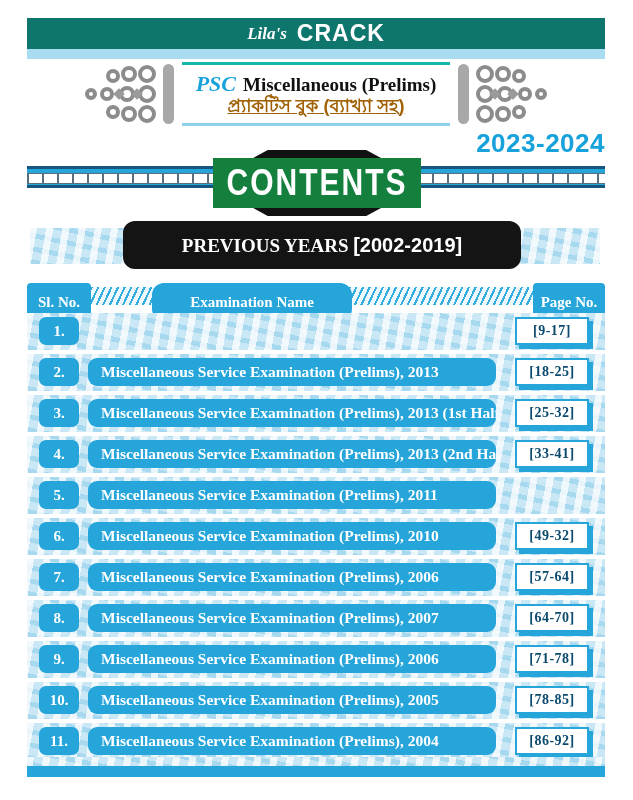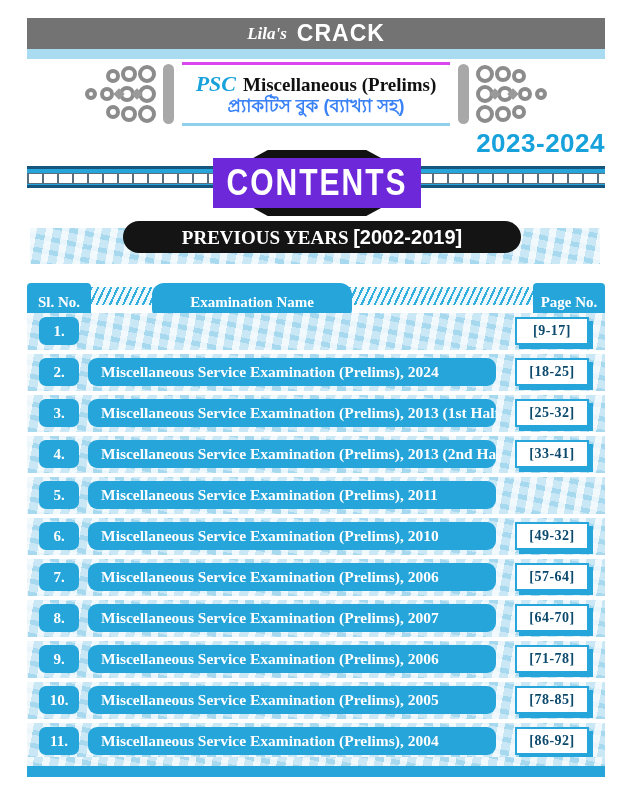--- a/index.html
+++ b/index.html
@@ -8,71 +8,71 @@
     font-family:"Liberation Serif", serif;
   }
   .texture{
     background-color:#c9e7f4;
     background-image:
       repeating-linear-gradient(100deg, rgba(255,255,255,.75) 0 7px, rgba(255,255,255,0) 7px 16px),
       repeating-linear-gradient(12deg, rgba(138,204,234,.55) 0 5px, rgba(255,255,255,0) 5px 13px);
   }
   
   .top-banner{
-    position:absolute;left:27px;top:18px;width:578px;height:31px;background:#737373;
+    position:absolute;left:27px;top:18px;width:578px;height:31px;background:#0f766e;
     display:flex;align-items:center;justify-content:center;gap:10px;color:#fff;
   }
   .brand-script{font-style:italic;font-weight:700;font-size:17px;font-family:"Liberation Serif",serif;}
   .brand-name{font-weight:700;font-size:23px;font-family:"Liberation Sans",sans-serif;letter-spacing:1px;}
   .top-substrip{position:absolute;left:27px;top:49px;width:578px;height:10px;background:#a9dcf0;}
 
   
   .title-wrap{position:absolute;left:27px;top:62px;width:578px;height:64px;display:flex;align-items:center;justify-content:center;}
   .ornament{width:105px;height:64px;flex:0 0 auto;}
   .ornament.right{transform:scaleX(-1);}
   .title-box{
-    width:268px;height:58px;background:#fff;border-top:3px solid #d946ef;border-bottom:3px solid #8fd0ec;
+    width:268px;height:58px;background:#fff;border-top:3px solid #14b8a6;border-bottom:3px solid #8fd0ec;
     display:flex;flex-direction:column;align-items:center;justify-content:center;line-height:1.15;
     margin:0 2px;
   }
   .psc{color:#18a2dc;font-style:italic;font-weight:700;font-size:22px;margin-right:7px;font-family:"Liberation Serif",serif;}
   .title-en{color:#111;font-weight:700;font-size:19px;}
-  .title-bn{color:#3b82f6;font-weight:700;font-size:18px;font-family:"Liberation Sans",sans-serif;}
+  .title-bn{color:#a16207;font-weight:700;font-size:18px;font-family:"Liberation Sans",sans-serif;text-decoration:underline;}
 
   
   .edition{
     position:absolute;right:28px;top:128px;color:#18a2dc;font-weight:700;font-size:26px;
     font-family:"Liberation Sans",sans-serif;letter-spacing:.5px;
   }
 
   
   .ribbon{position:absolute;left:27px;top:166px;width:578px;height:22px;background:#25a5da;
     border-top:3px solid #16567e;border-bottom:3px solid #16567e;box-sizing:border-box;}
   .ribbon-film{
     position:absolute;left:0;top:4px;right:0;height:9px;background:
       repeating-linear-gradient(90deg,#5a6f7d 0 2px,#ffffff 2px 15px);
     border-top:1px solid #5a6f7d;border-bottom:1px solid #5a6f7d;
   }
   .octagon{
     position:absolute;left:229px;top:150px;width:176px;height:66px;background:#121212;
     clip-path:polygon(22% 0,78% 0,100% 32%,100% 68%,78% 100%,22% 100%,0 68%,0 32%);
   }
   .contents-plate{
-    position:absolute;left:213px;top:158px;width:208px;height:50px;background:#6d28d9;
+    position:absolute;left:213px;top:158px;width:208px;height:50px;background:#15803d;
     display:flex;align-items:center;justify-content:center;
   }
   .contents-text{
     color:#fff;font-family:"Liberation Sans",sans-serif;font-weight:700;font-size:30px;
     letter-spacing:2px;transform:scaleY(1.2);
   }
 
   
   .py-band{position:absolute;left:30px;top:228px;width:570px;height:36px;}
   .py-banner{
-    position:absolute;left:123px;top:221px;width:398px;height:32px;background:#141414;border-radius:19px;
+    position:absolute;left:123px;top:221px;width:398px;height:48px;background:#141414;border-radius:12px;
     display:flex;flex-direction:column;align-items:center;justify-content:center;color:#fff;line-height:1.2;
   }
   .py-line1{font-size:19px;font-weight:700;}
   .py-line1 .bracket-bold{font-family:"Liberation Sans",sans-serif;font-size:20px;font-weight:800;}
   .py-line2{font-size:17px;font-weight:700;}
   .py-line2 .script{font-style:italic;font-family:"Liberation Serif",serif;}
 
   
   .thead{position:absolute;left:27px;top:283px;width:578px;height:26px;}
   .thead .hatch{
@@ -185,21 +185,21 @@
   <div class="hcell page">Page No.</div>
 </div>
 
 <div class="rows">
   <div class="row texture">
     <div class="num-box">1.</div>
     <div class="page-box">[9-17]</div>
   </div>
   <div class="row texture">
     <div class="num-box">2.</div>
-    <div class="name-pill">Miscellaneous Service Examination (Prelims),  2024</div>
+    <div class="name-pill">Miscellaneous Service Examination (Prelims),  2013</div>
     <div class="page-box">[18-25]</div>
   </div>
   <div class="row texture">
     <div class="num-box">3.</div>
     <div class="name-pill">Miscellaneous Service Examination (Prelims),  2013 (1st Half)</div>
     <div class="page-box">[25-32]</div>
   </div>
   <div class="row texture">
     <div class="num-box">4.</div>
     <div class="name-pill">Miscellaneous Service Examination (Prelims),  2013 (2nd Half)</div>

